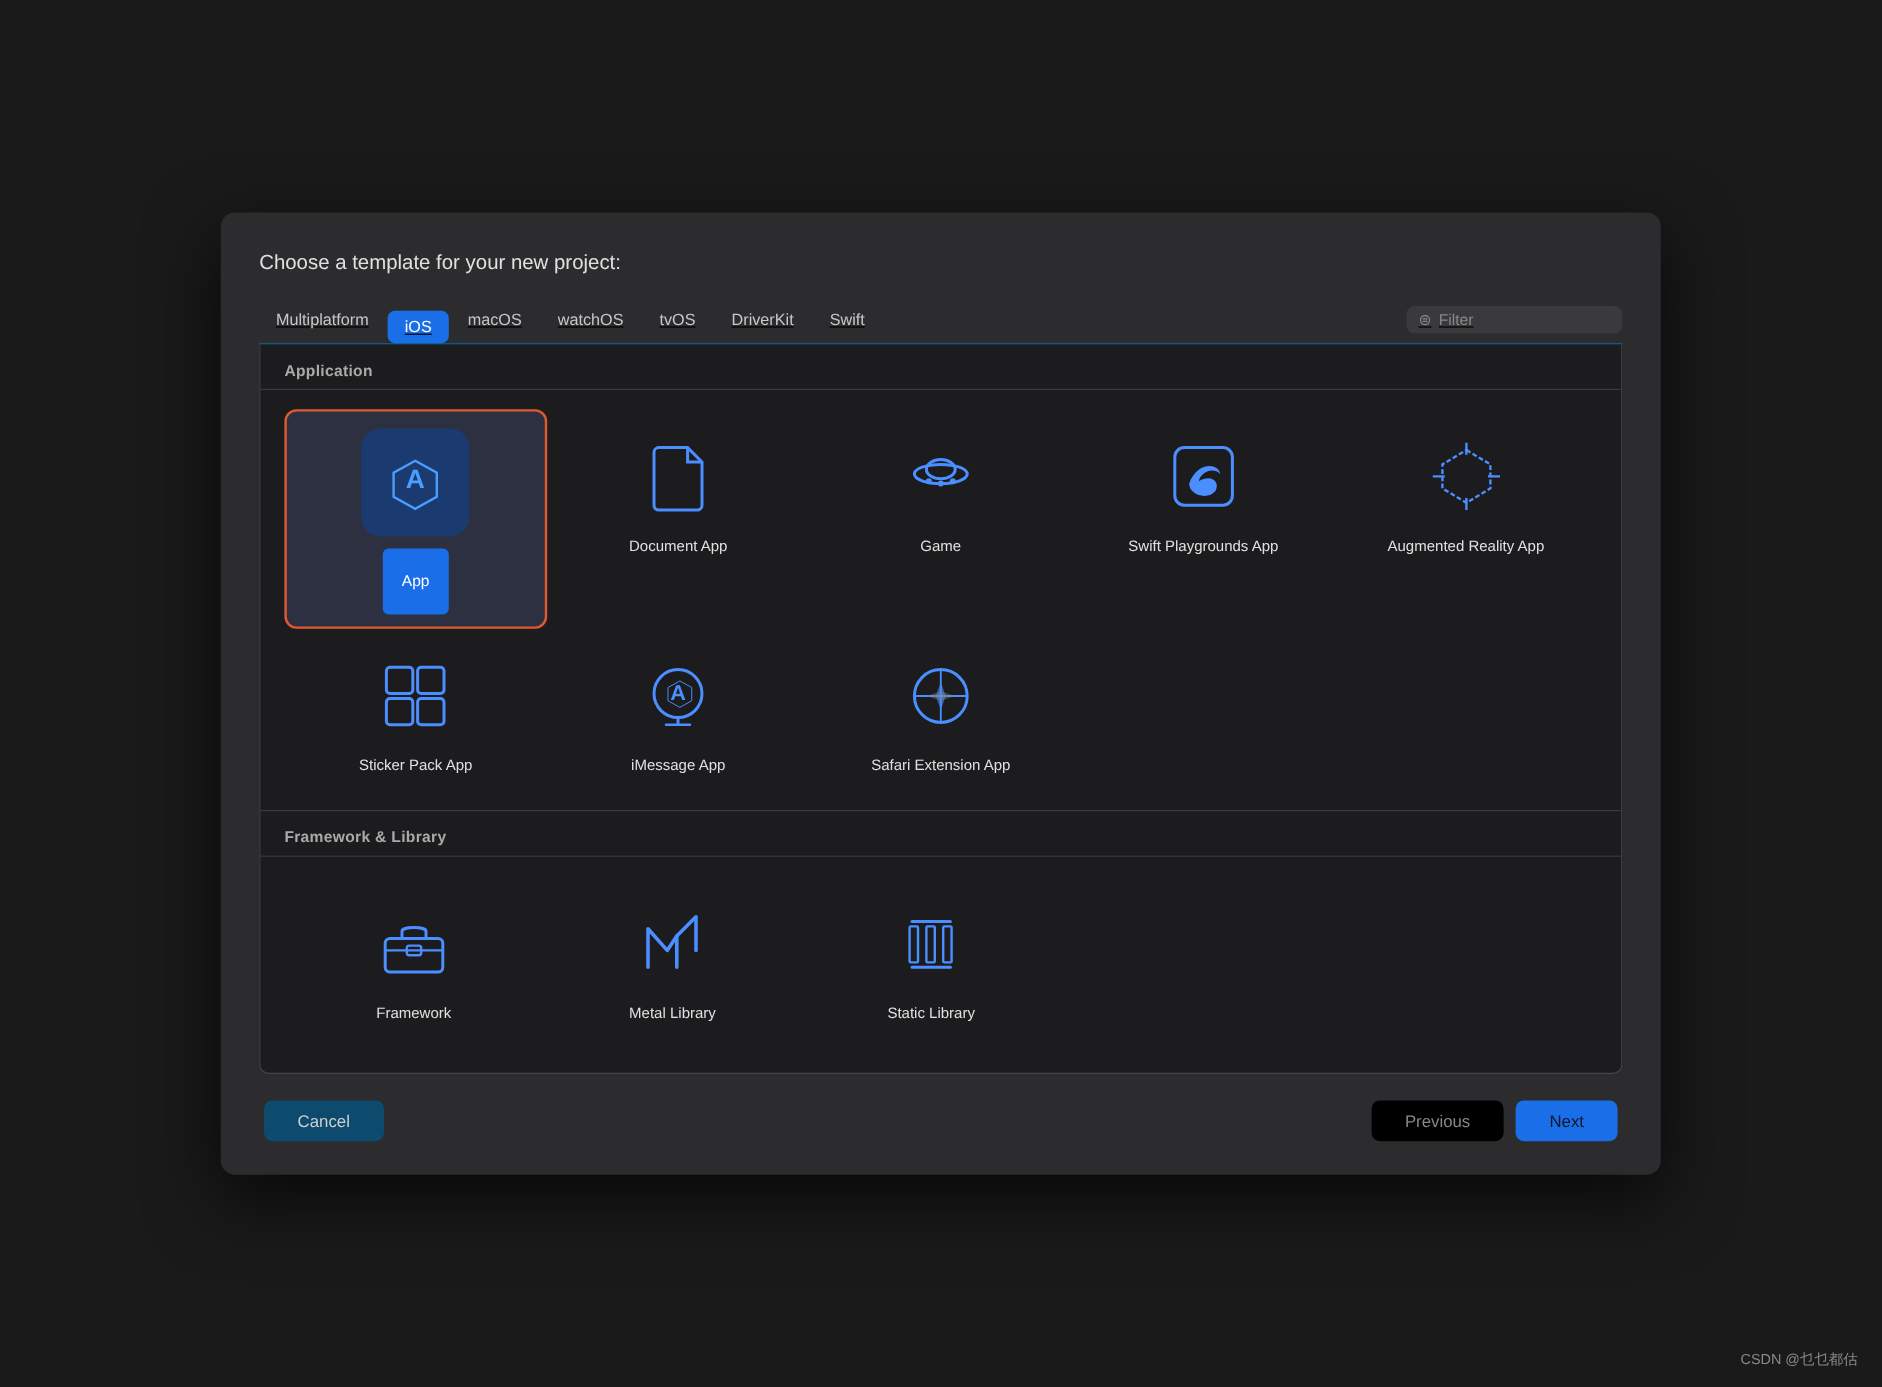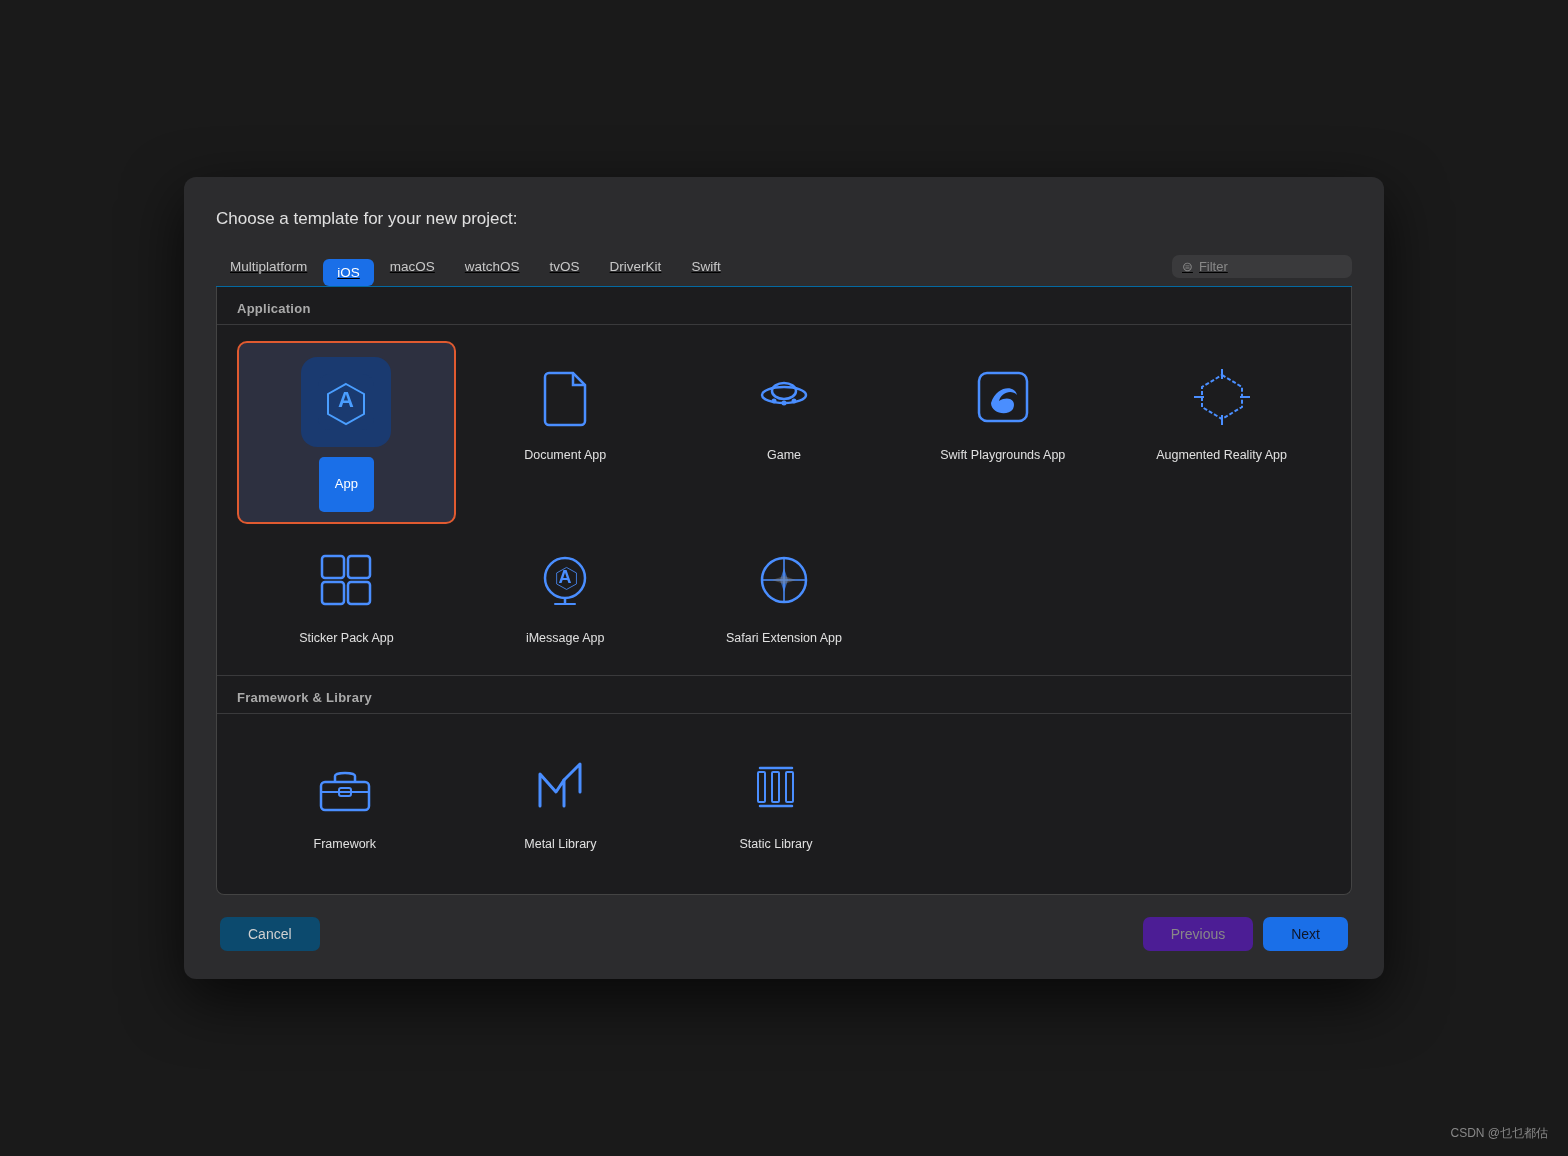--- a/index.html
+++ b/index.html
@@ -190,21 +190,21 @@
       border: none;
       font-family: inherit;
     }
 
     .btn-cancel {
       background: #0c4a6e;
       color: #d0d0d0;
     }
 
     .btn-previous {
-      background: #4c1d95;
+      background: #000000;
       color: #888;
       cursor: default;
     }
 
     .btn-next {
       background: #1a6fe8;
       color: #0f172a;
     }
 
     .bottom-right {

